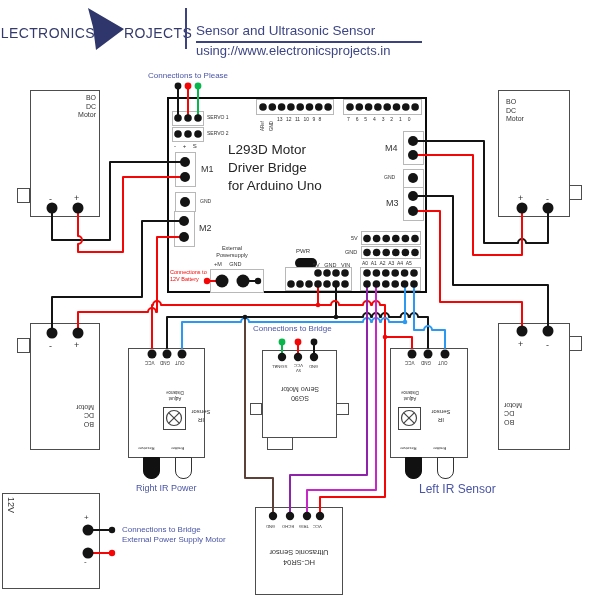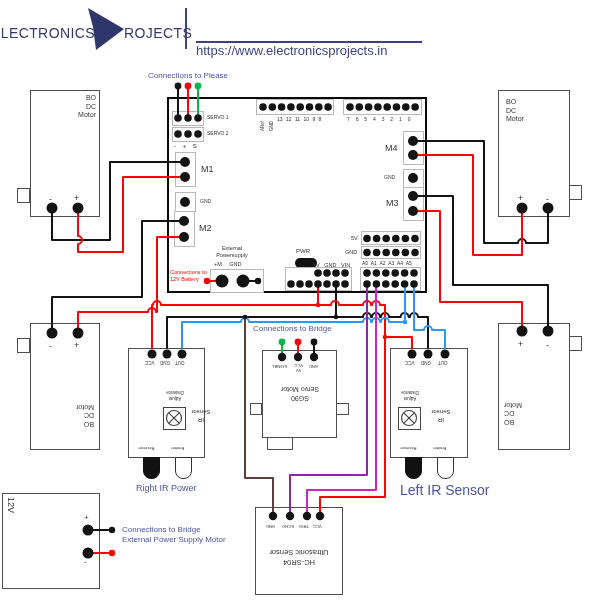--- a/index.html
+++ b/index.html
@@ -25,40 +25,46 @@
 <body>
 
 <div id="app">
 
   <span class="t nvy" style="left:-9px;top:26px;font-size:14px;letter-spacing:.4px">ELECTRONICS</span>
   <svg class="abs" style="left:84px;top:5px" width="42" height="48">
     <polygon points="4,3 40,24 12,45 9,22" fill="#2f366b"></polygon>
   </svg>
   <span class="t nvy" style="left:124px;top:26px;font-size:14px;letter-spacing:.4px">ROJECTS</span>
   <div class="abs" style="left:185px;top:8px;width:2px;height:41px;background:#3c4380"></div>
+  <span class="t ttl" style="left:196px;top:23px;font-size:13.5px">Sensor and Ultrasonic Sensor</span>
   <div class="abs" style="left:196px;top:41px;width:226px;height:1.5px;background:#3c4380"></div>
-  <span class="t ttl" style="left:196px;top:44px;font-size:13px">https://www.electronicsprojects.in</span>
+  <span class="t ttl" style="left:196px;top:44px;font-size:13px">using://www.electronicsprojects.in</span>
 
   <div class="comp" style="left:167px;top:97px;width:260px;height:196px;border:2.5px solid #0a0a0a"></div>
 
   <span class="t ind" style="left:148px;top:72px;font-size:8px">Connections to Please</span>
 
   <div class="pbx" style="left:172px;top:111px;width:32px;height:15px"></div>
   <div class="pbx" style="left:172px;top:127px;width:32px;height:15px"></div>
   <span class="t" style="left:207px;top:115px;font-size:5px">SERVO 1</span>
   <span class="t" style="left:207px;top:131px;font-size:5px">SERVO 2</span>
   <span class="t" style="left:174px;top:143px;font-size:6px;word-spacing:5px">- + S</span>
 
   <div class="pbx" style="left:256px;top:99px;width:78px;height:16px"></div>
   <div class="pbx" style="left:343px;top:99px;width:79px;height:16px"></div>
   <span class="t" style="left:260px;top:131px;font-size:4.5px;transform:rotate(-90deg);transform-origin:left top">ARef</span>
   <span class="t" style="left:269px;top:131px;font-size:4.5px;transform:rotate(-90deg);transform-origin:left top">GND</span>
   <span class="t" style="left:277px;top:117px;font-size:5px;word-spacing:2px">13 12 11 10 9 8</span>
   <span class="t" style="left:347px;top:117px;font-size:5px;word-spacing:4.5px">7 6 5 4 3 2 1 0</span>
 
+  <div class="abs" style="left:228px;top:141px;font-size:13.5px;line-height:18px;color:#262626">
+    <div>L293D Motor</div>
+    <div>Driver Bridge</div>
+    <div>for Arduino Uno</div>
+  </div>
 
   <div class="pbx" style="left:175px;top:152px;width:21px;height:35px"></div>
   <div class="pbx" style="left:175px;top:192px;width:21px;height:20px"></div>
   <div class="pbx" style="left:174px;top:211px;width:21px;height:36px"></div>
   <span class="t" style="left:201px;top:164px;font-size:9px">M1</span>
   <span class="t" style="left:200px;top:199px;font-size:5px">GND</span>
   <span class="t" style="left:199px;top:223px;font-size:9px">M2</span>
 
   <div class="pbx" style="left:403px;top:131px;width:21px;height:34px"></div>
   <div class="pbx" style="left:403px;top:169px;width:21px;height:19px"></div>
@@ -170,21 +176,21 @@
     </svg>
   </div>
   <div class="abs r180" style="left:428px;top:408px;width:26px;text-align:center;font-size:6px;line-height:7.5px;color:#333">
     <div>IR</div>
     <div>Sensor</div>
   </div>
   <span class="t r180" style="left:400px;top:445px;font-size:4.2px">Receiver</span>
   <span class="t r180" style="left:433px;top:445px;font-size:4.2px">Emitter</span>
   <div class="led ledr" style="left:405px;top:457px"></div>
   <div class="led lede" style="left:437px;top:457px"></div>
-  <span class="t ind" style="left:400px;top:483px;font-size:14px">Left IR Sensor</span>
+  <span class="t ind" style="left:419px;top:483px;font-size:12px">Left IR Sensor</span>
 
   <span class="t ind" style="left:253px;top:325px;font-size:8px">Connections to Bridge</span>
   <div class="comp" style="left:262px;top:350px;width:75px;height:88px"></div>
   <div class="tab" style="left:250px;top:403px;width:12px;height:12px"></div>
   <div class="tab" style="left:336px;top:403px;width:13px;height:12px"></div>
   <div class="tab" style="left:267px;top:437px;width:26px;height:13px"></div>
   <span class="t r180" style="left:272px;top:363px;font-size:4.2px">SIGNAL</span>
   <div class="abs r180" style="left:291px;top:363px;width:15px;text-align:center;font-size:4.2px;line-height:5px;color:#333">
     <div>5V</div>
     <div>VCC</div>

